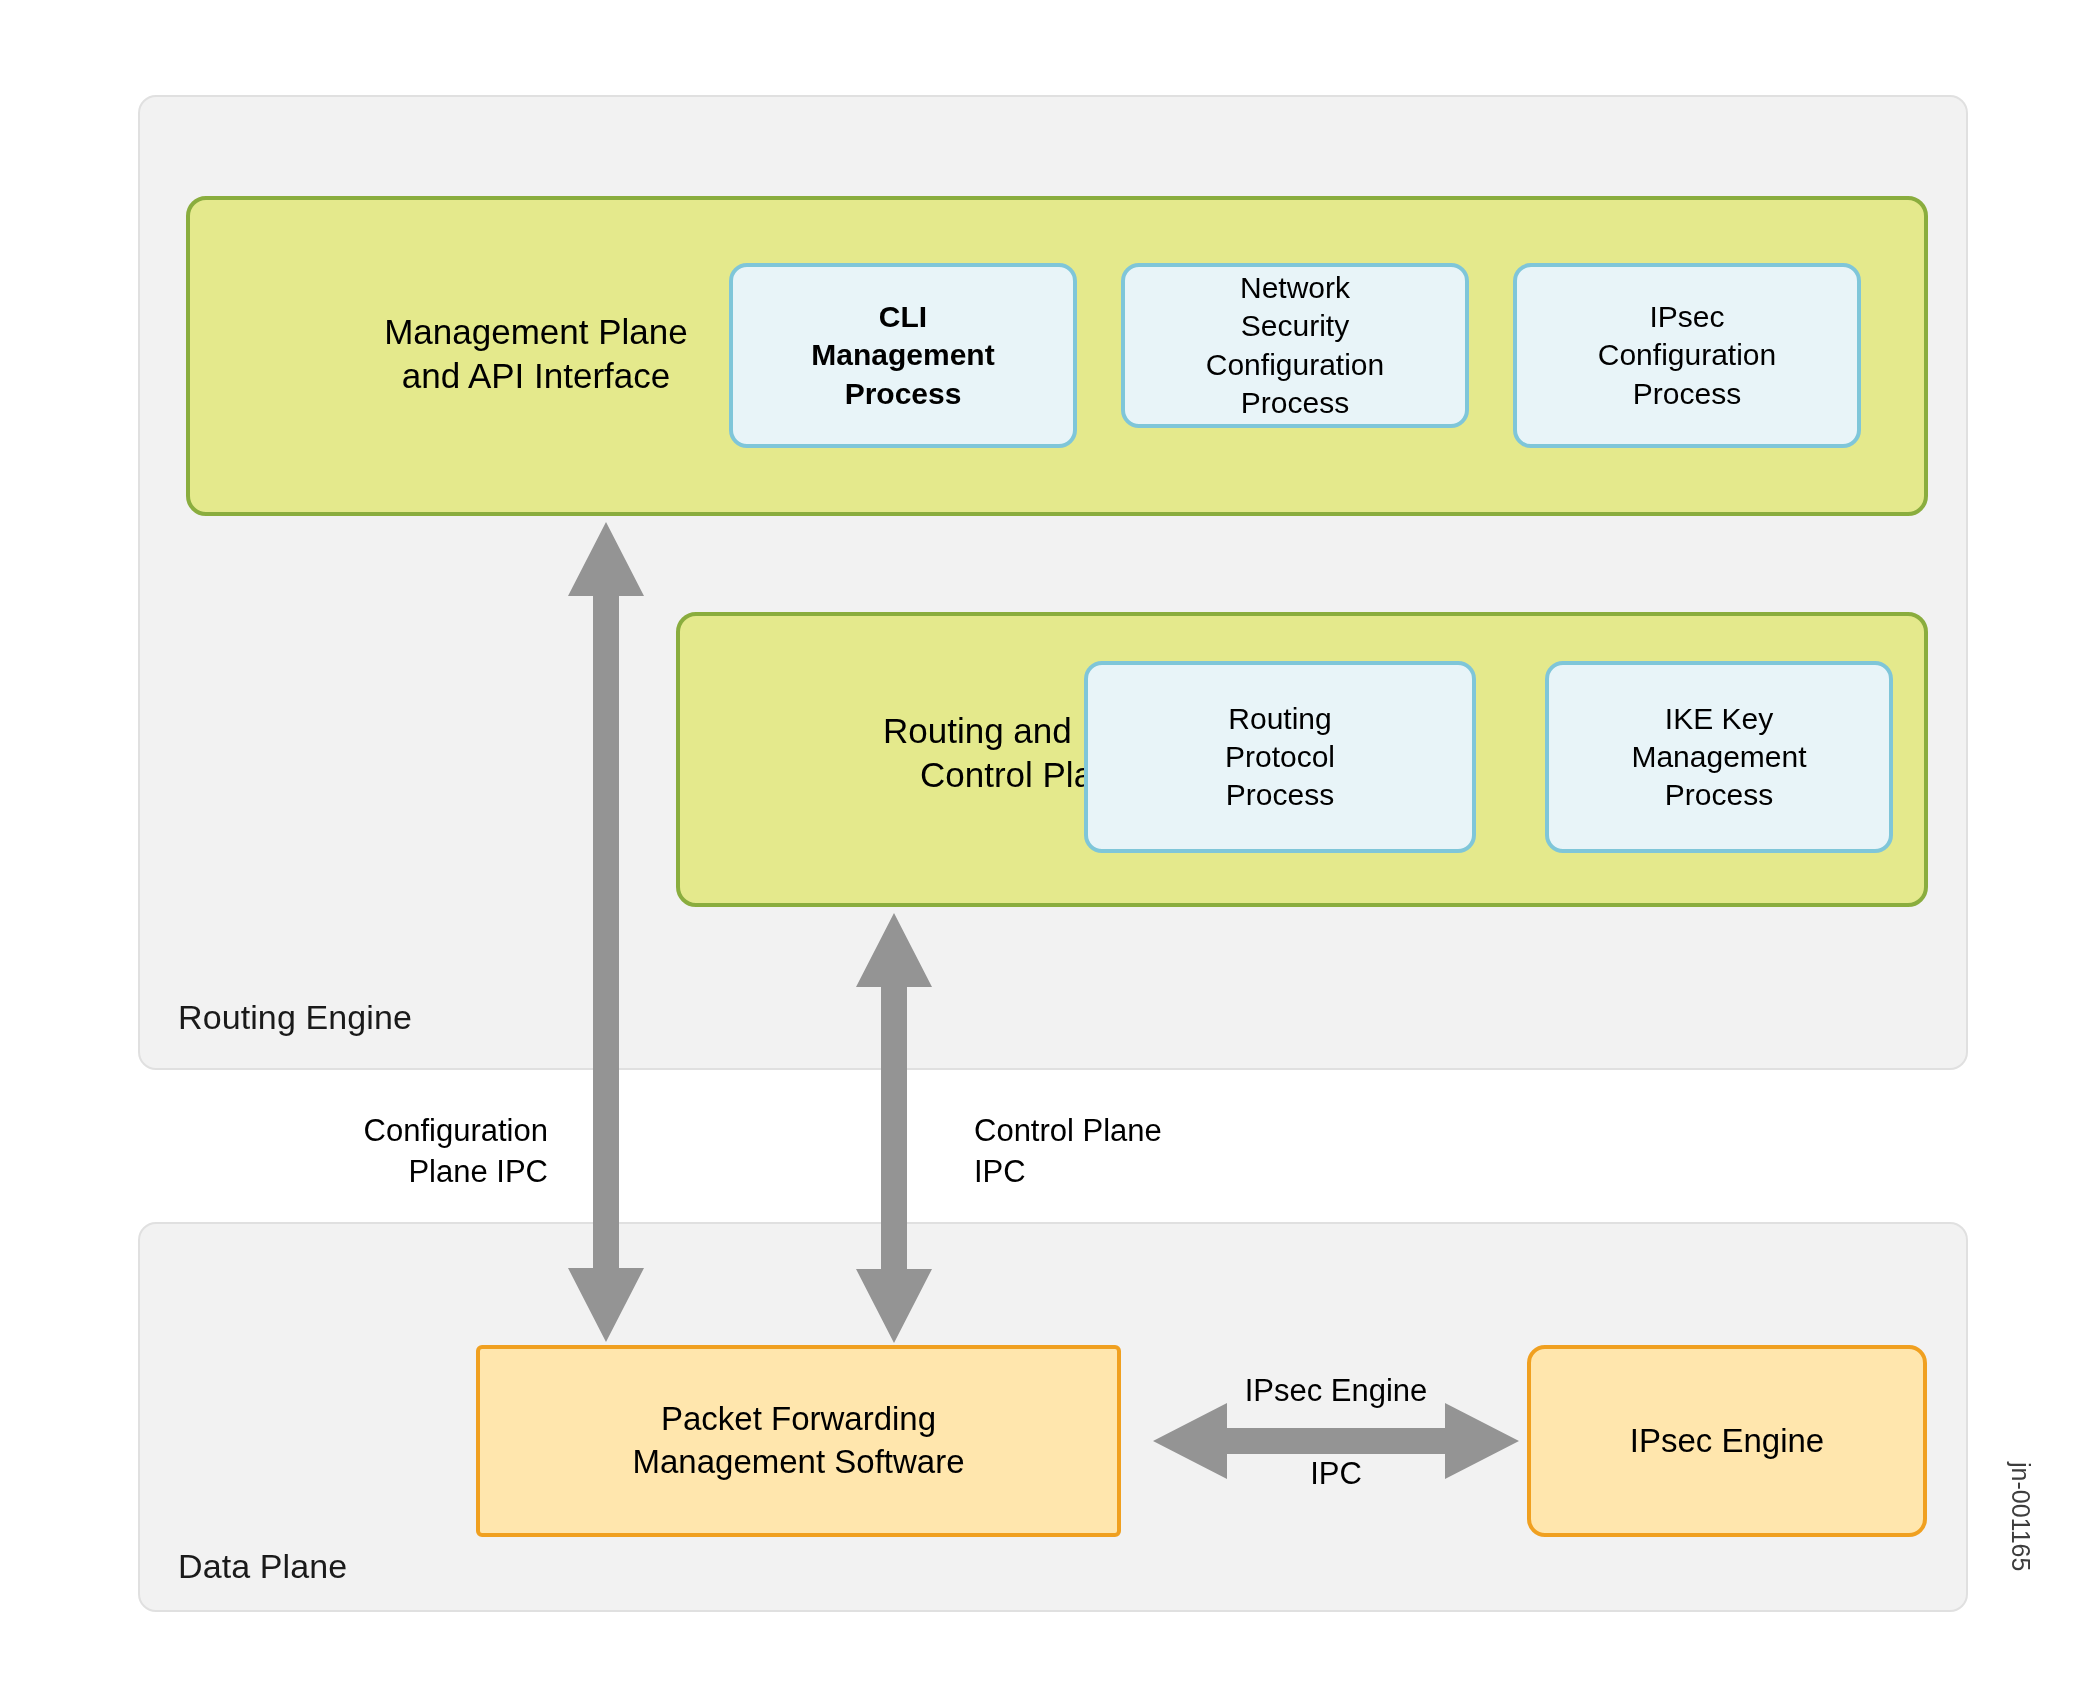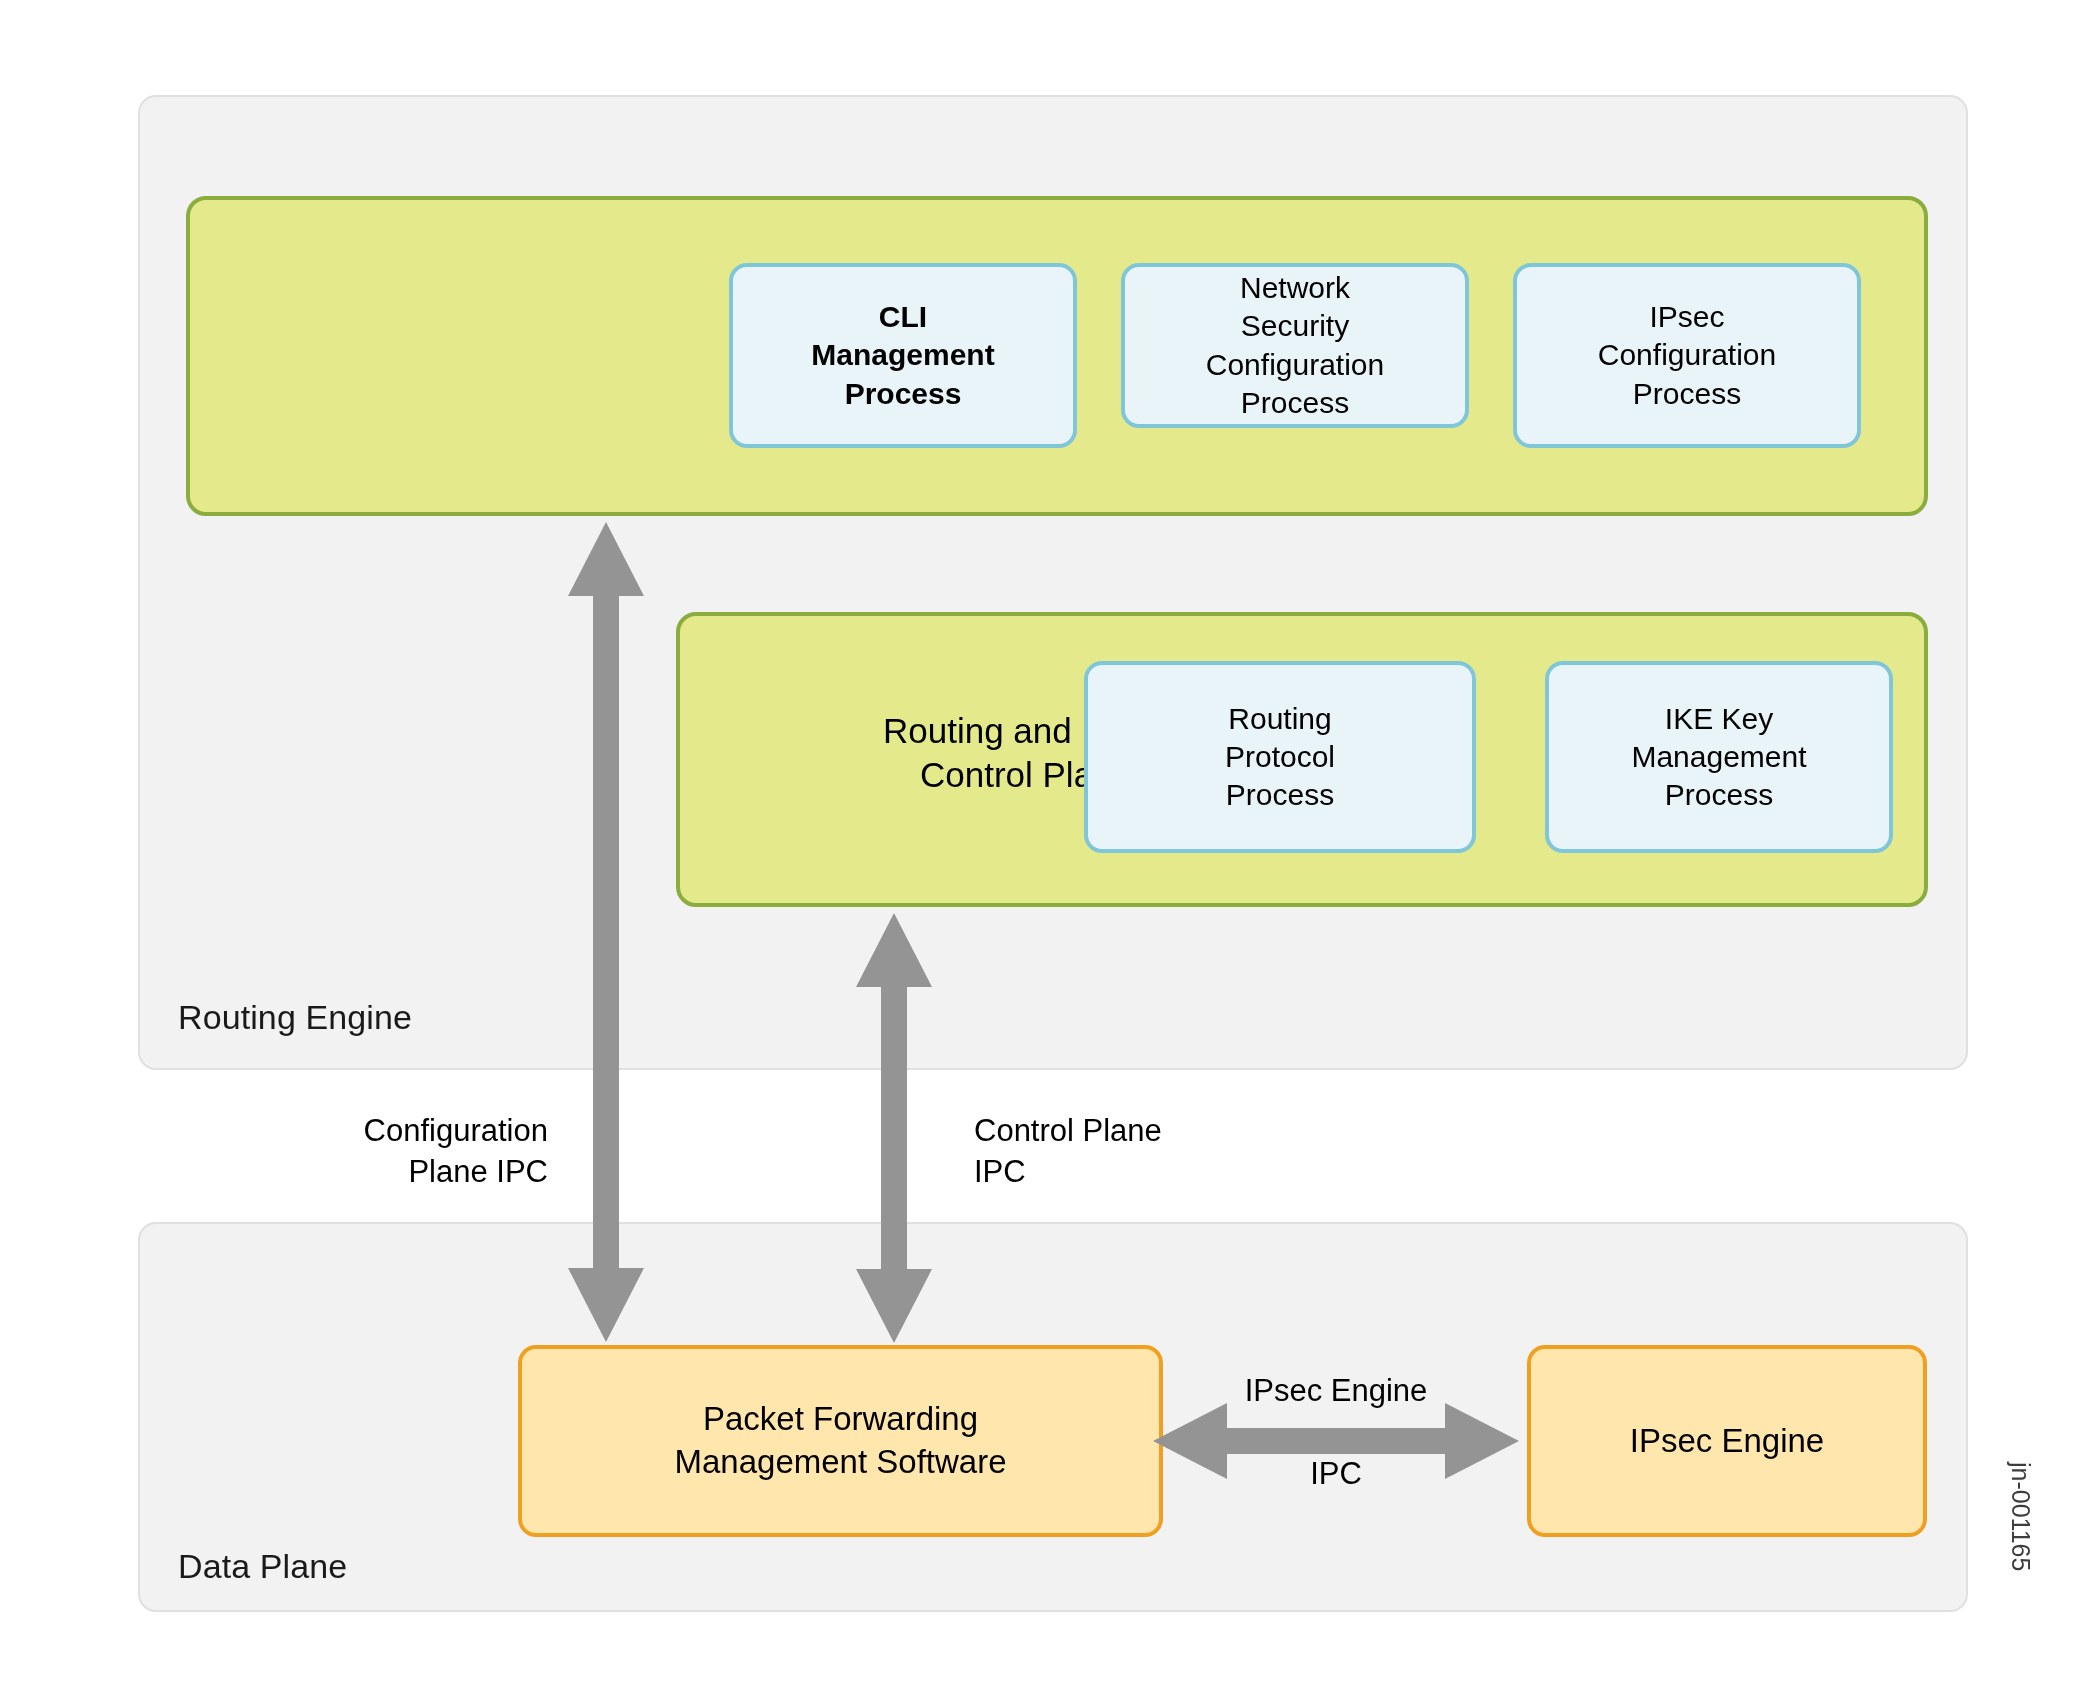--- a/index.html
+++ b/index.html
@@ -123,20 +123,22 @@
 <body>
 
 <div id="canvas">
 
   <div class="plane-panel" style="left:138px; top:95px; width:1830px; height:975px;"></div>
 
   <div class="plane-label" style="left:178px; top:998px;">Routing Engine</div>
 
   <div class="green-box" style="left:186px; top:196px; width:1742px; height:320px;"></div>
 
+  <div class="green-title" style="left:226px; top:310px; width:620px;">Management Plane
+and API Interface</div>
 
   <div class="blue-box" style="left:729px; top:263px; width:348px; height:185px;font-weight:bold;">
     <span>CLI
 Management
 Process</span>
   </div>
 
   <div class="blue-box" style="left:1121px; top:263px; width:348px; height:165px;">
     <span>Network
 Security
@@ -164,21 +166,21 @@
   <div class="blue-box" style="left:1505px; top:661px; width:348px; height:192px;margin-left:40px;">
     <span>IKE Key
 Management
 Process</span>
   </div>
 
   <div class="plane-panel" style="left:138px; top:1222px; width:1830px; height:390px;"></div>
 
   <div class="plane-label" style="left:178px; top:1547px;">Data Plane</div>
 
-  <div class="orange-box" style="left:518px; top:1345px; width:645px; height:192px;">
+  <div class="orange-box" style="left:476px; top:1345px; width:645px; height:192px;border-radius:6px;">
     <span>Packet Forwarding
 Management Software</span>
   </div>
 
   <div class="orange-box" style="left:1527px; top:1345px; width:400px; height:192px;">
     <span>IPsec Engine</span>
   </div>
 
   <div class="arrow" style="left:568px; top:522px; width:76px; height:820px;">
     <svg width="76" height="820" viewBox="0 0 76 820" xmlns="http://www.w3.org/2000/svg">

